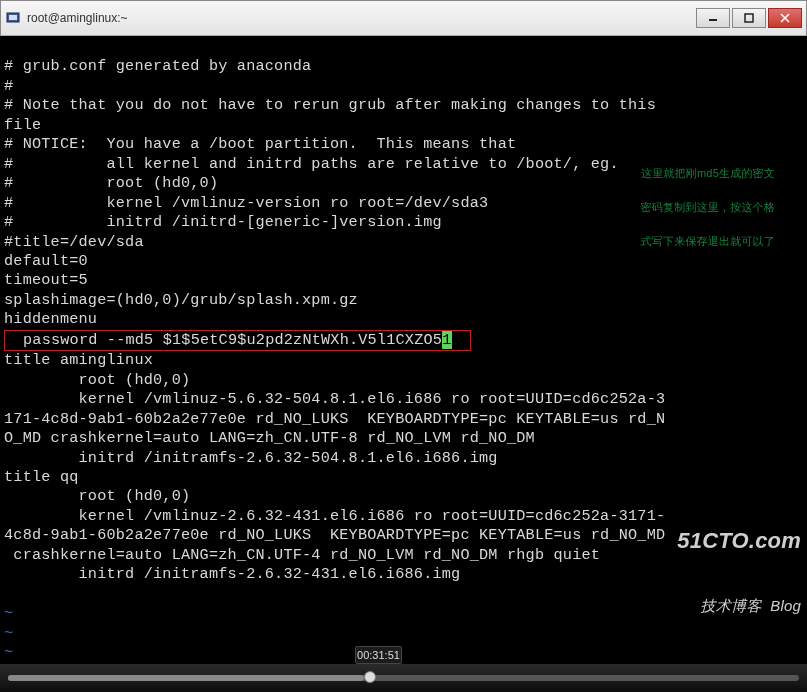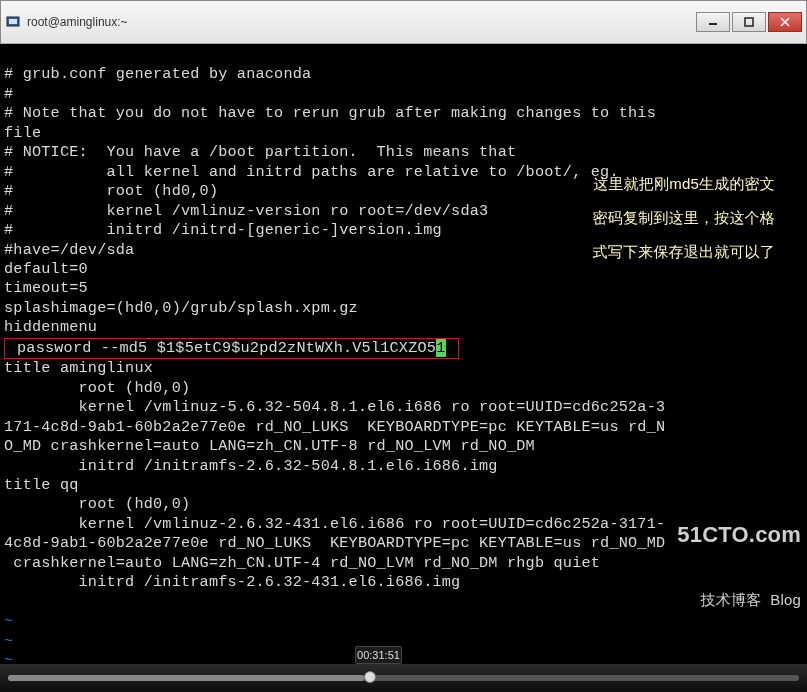--- a/index.html
+++ b/index.html
@@ -5,21 +5,21 @@
 * { margin: 0; padding: 0; box-sizing: border-box; }
 body {
   font-family: "Courier New", monospace;
   background: #c0c0c0;
   width: 807px;
   height: 692px;
   overflow: hidden;
   position: relative;
 }
 .titlebar {
-  height: 44px;
+  height: 36px;
   background: linear-gradient(to bottom, #f7f7f7, #e4e4e4);
   border: 1px solid #888;
   border-bottom: 1px solid #aaa;
   display: flex;
   align-items: center;
   padding: 0 4px;
   font-family: "Segoe UI", Tahoma, sans-serif;
   font-size: 12px;
 }
 .titlebar-icon {
@@ -42,45 +42,46 @@
   color: #d8d8d8;
   font-size: 15.2px;
   line-height: 1.28;
   padding: 2px 4px;
   height: 636px;
   white-space: pre;
   position: relative;
   overflow: hidden;
   letter-spacing: 0.2px;
 }
-.annot { color: #fef9c3; position: absolute; font-family: SimSun, "Microsoft YaHei", sans-serif; font-size: 15px; white-space: nowrap; }
+.annot { color: #15803d; position: absolute; font-family: SimSun, "Microsoft YaHei", sans-serif; font-size: 11px; white-space: nowrap; }
 .boxed {
   border: 1px solid #c02020;
   display: inline-block;
   color: #d8d8d8;
-  padding: 0 12px;
+  padding: 0 18px;
 }
 .cursor-block {
   background: #5bd45b;
   color: #000;
   display: inline-block;
   width: 10px;
   height: 18px;
   vertical-align: text-bottom;
 }
 .tilde { color: #3a6fb7; }
 .watermark {
   position: absolute;
   right: 6px;
-  bottom: 26px;
+  bottom: 12px;
   font-family: Arial, sans-serif;
   color: #cfcfcf;
   text-align: right;
   font-size: 22px;
   font-weight: bold;
+  font-style: italic;
   line-height: 1.05;
   text-shadow: 1px 1px 2px #000;
 }
 .watermark .sub { font-size: 15px; font-weight: normal; }
 .playbar {
   position: absolute;
   left: 0; right: 0; bottom: 0;
   height: 28px;
   background: linear-gradient(to bottom, #2b2b2b, #0d0d0d);
   display: flex;
@@ -158,21 +159,21 @@
 <div class="terminal">
 <span># grub.conf generated by anaconda</span>
 <span>#</span>
 <span># Note that you do not have to rerun grub after making changes to this</span>
 <span>file</span>
 <span># NOTICE:  You have a /boot partition.  This means that</span>
 <span>#          all kernel and initrd paths are relative to /boot/, eg.</span>
 <span>#          root (hd0,0)</span>
 <span>#          kernel /vmlinuz-version ro root=/dev/sda3</span>
 <span>#          initrd /initrd-[generic-]version.img</span>
-<span>#have=/dev/sda</span>
+<span>#title=/dev/sda</span>
 <span>default=0</span>
 <span>timeout=5</span>
 <span>splashimage=(hd0,0)/grub/splash.xpm.gz</span>
 <span>hiddenmenu</span>
 <span class="boxed"><span>password --md5 $1$5etC9$u2pd2zNtWXh.V5l1CXZO5</span><span class="cursor-block">1</span></span>
 <span>title aminglinux</span>
 <span>        root (hd0,0)</span>
 <span>        kernel /vmlinuz-5.6.32-504.8.1.el6.i686 ro root=UUID=cd6c252a-3</span>
 <span>171-4c8d-9ab1-60b2a2e77e0e rd_NO_LUKS  KEYBOARDTYPE=pc KEYTABLE=us rd_N</span>
 <span>O_MD crashkernel=auto LANG=zh_CN.UTF-8 rd_NO_LVM rd_NO_DM</span>

